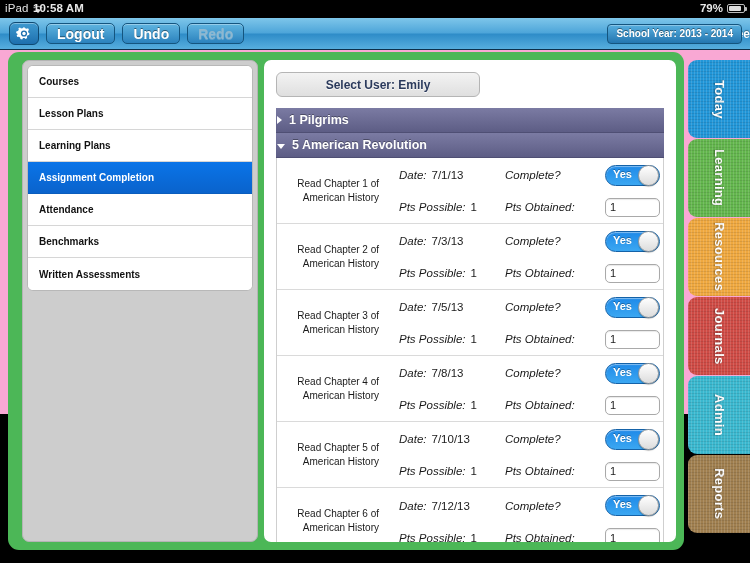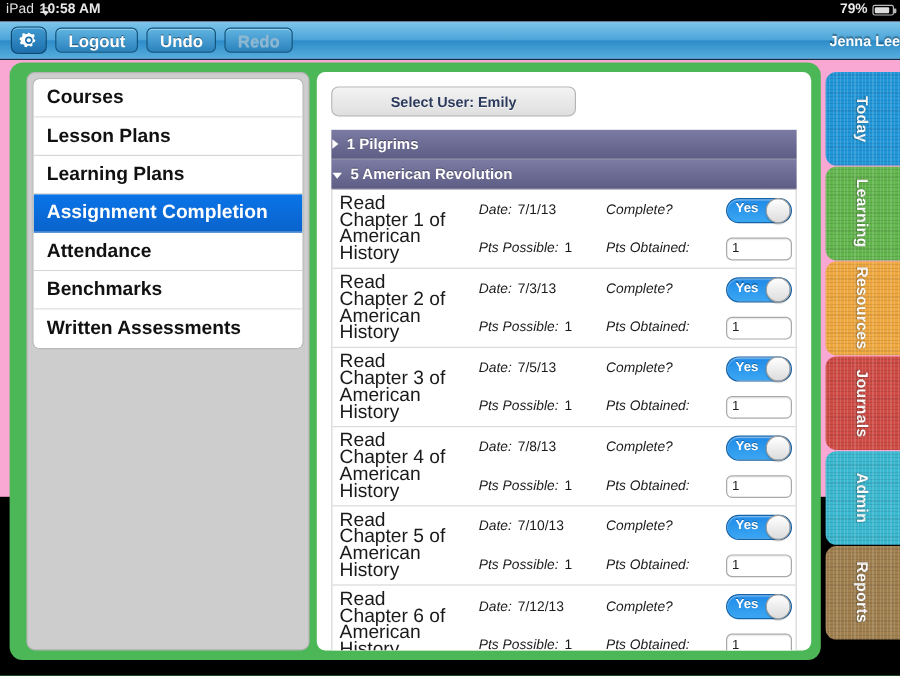--- a/index.html
+++ b/index.html
@@ -82,21 +82,21 @@
 
   
   .sidebar {
     position:absolute; left:14px; top:8px; width:236px; height:482px;
     background:#cdcdcd; border:1px solid #b4b4b4; border-radius:7px;
     padding:4px; overflow:hidden;
   }
   .menu { background:#fff; border:1px solid #b8b8b8; border-radius:6px; overflow:hidden; }
   .menu-item {
     height:32px; display:flex; align-items:center; padding:0 11px;
-    font-size:16px; font-weight:bold; color:#111;
+    font-size:10px; font-weight:bold; color:#111;
     border-bottom:1px solid #d6d6d6; background:#fff;text-align:right;
   }
   .menu-item:last-child { border-bottom:none; }
   .menu-item.active {
     background:linear-gradient(to bottom,#0a74e8,#0a63cc);
     color:#fff; border-bottom-color:#0a5dbd;
   }
 
   
   .content {
@@ -127,22 +127,22 @@
   .tri.closed { border-left:5px solid #fff; border-top:4px solid transparent; border-bottom:4px solid transparent; }
   .tri.open { border-top:5px solid #fff; border-left:4px solid transparent; border-right:4px solid transparent; position:relative; top:1px; }
 
   .rows { border:1px solid #cfcfcf; border-top:none; background:#fff; }
   .row {
     position:relative; height:66px; border-bottom:1px solid #dadada;
     display:flex; align-items:center; padding:0 8px 0 6px;
   }
   .row:last-child { border-bottom:none; }
   .r-title {
-    width:96px; font-size:16px; color:#1a1a1a; line-height:14px;
-    text-align:left; flex:none;
+    width:96px; font-size:10px; color:#1a1a1a; line-height:14px;
+    text-align:right; flex:none;
   }
   .r-grid { flex:1; display:flex; flex-direction:column; justify-content:center; gap:12px; padding-left:6px; }
   .r-line { display:flex; align-items:center;margin-left:14px; }
   .lbl { font-size:11.5px; font-style:italic; color:#1a1a1a; }
   .val { font-size:11.5px; color:#1a1a1a; margin-left:5px; }
   .c-date { width:106px; display:flex; align-items:center; }
   .c-lbl2 { width:100px; display:flex; align-items:center; }
 
   .toggle {
     width:55px; height:21px; border-radius:11px; position:relative;
@@ -216,20 +216,21 @@
       <svg width="16" height="16" viewBox="0 0 16 16">
         <path fill="#fff" d="M8 1.1 9.2 2.2a6.2 6.2 0 0 1 1.4.6l1.5-.5.9 1.6-1 1.2c.1.5.2 1 .2 1.4l1.3.8-.4 1.8-1.5.2a6 6 0 0 1-.8 1.2l.4 1.5-1.6.9-1.1-1c-.5.1-1 .2-1.5.2l-.8 1.3-1.8-.4-.2-1.5a6 6 0 0 1-1.2-.8l-1.5.4-.9-1.6 1-1.1A6 6 0 0 1 1.4 7.8L.1 7l.4-1.8L2 5c.2-.4.5-.8.8-1.2L2.4 2.3l1.6-.9L5.1 2.5c.5-.1 1-.2 1.5-.2z"></path>
         <circle cx="8" cy="7.5" r="3.1" fill="#1d6fae"></circle>
         <circle cx="8" cy="7.5" r="1.7" fill="#fff"></circle>
       </svg>
     </div>
     <div class="tb-btn">Logout</div>
     <div class="tb-btn">Undo</div>
     <div class="tb-btn disabled">Redo</div>
     <div class="tb-title">Jenna Lee</div>
+    <div class="tb-year">School Year: 2013 - 2014</div>
   </div>
 
   <div class="green-frame">
 
     <div class="sidebar">
       <div class="menu" id="menu-root">
           <div class="menu-item">
             <span>Courses</span>
           </div>
           <div class="menu-item">

